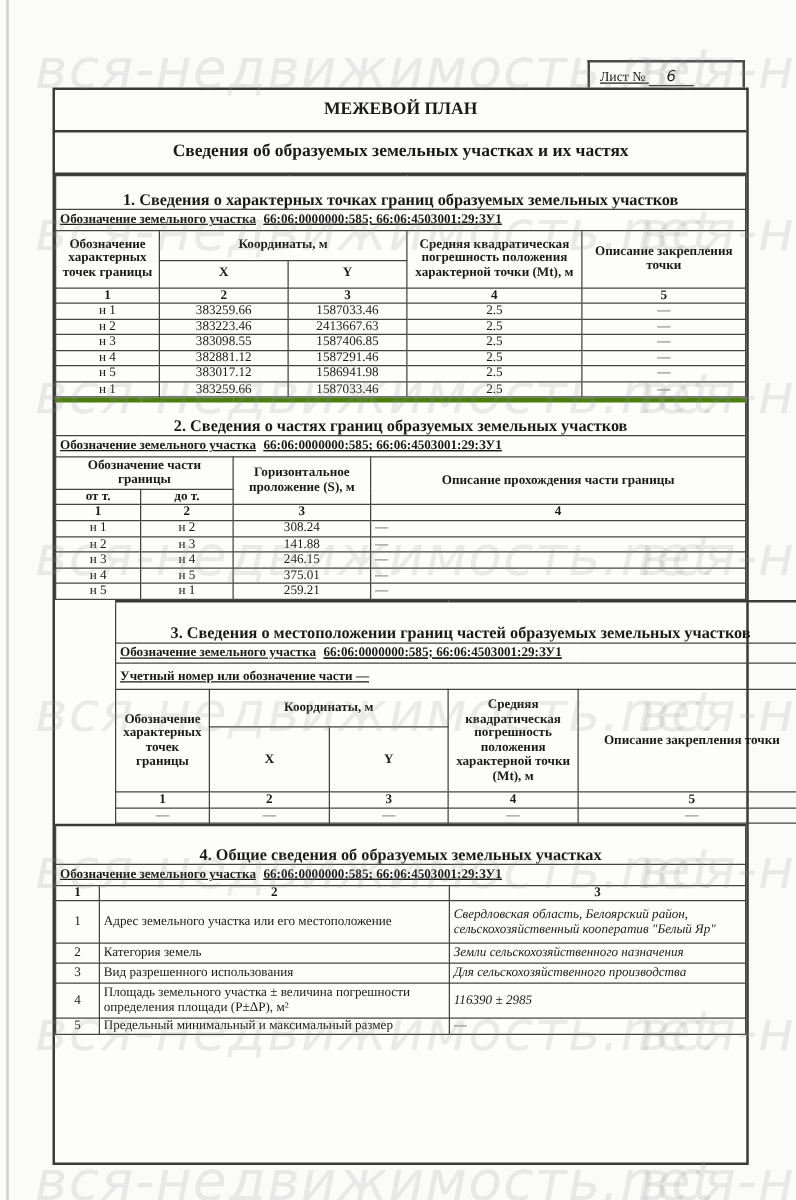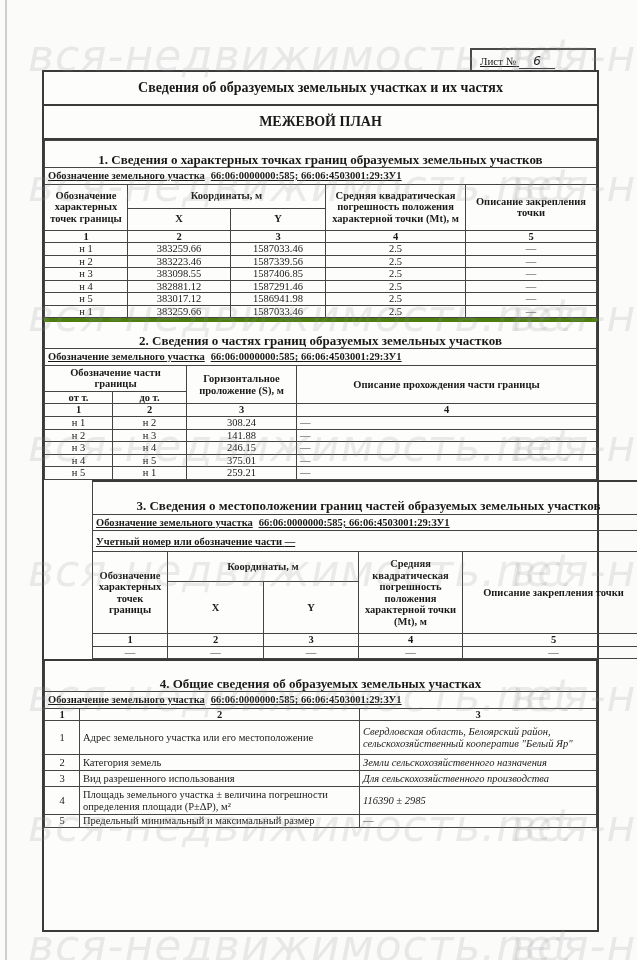--- a/index.html
+++ b/index.html
@@ -42,22 +42,22 @@
 <body>
 
 <div class="left-edge"></div>
 
 <div class="sheet-box">
   <span>Лист №</span>
   <span class="num">6</span>
 </div>
 
 <div class="frame">
+  <div class="hdr t1">МЕЖЕВОЙ ПЛАН</div>
   <div class="hdr t2">Сведения об образуемых земельных участках и их частях</div>
-  <div class="hdr t1">МЕЖЕВОЙ ПЛАН</div>
 
   <table>
     <colgroup>
         <col style="width:83px">
         <col style="width:103px">
         <col style="width:95px">
         <col style="width:140px">
         <col>
       </colgroup>
     <tbody>
@@ -87,21 +87,21 @@
     <tr style="height:12px">
           <td>н 1</td>
           <td>383259.66</td>
           <td>1587033.46</td>
           <td>2.5</td>
           <td class="dash">—</td>
         </tr>
     <tr style="height:12px">
           <td>н 2</td>
           <td>383223.46</td>
-          <td>1587339.56</td>
+          <td>2413667.63</td>
           <td>2.5</td>
           <td class="dash">—</td>
         </tr>
     <tr style="height:12px">
           <td>н 3</td>
           <td>383098.55</td>
           <td>1587406.85</td>
           <td>2.5</td>
           <td class="dash">—</td>
         </tr>

